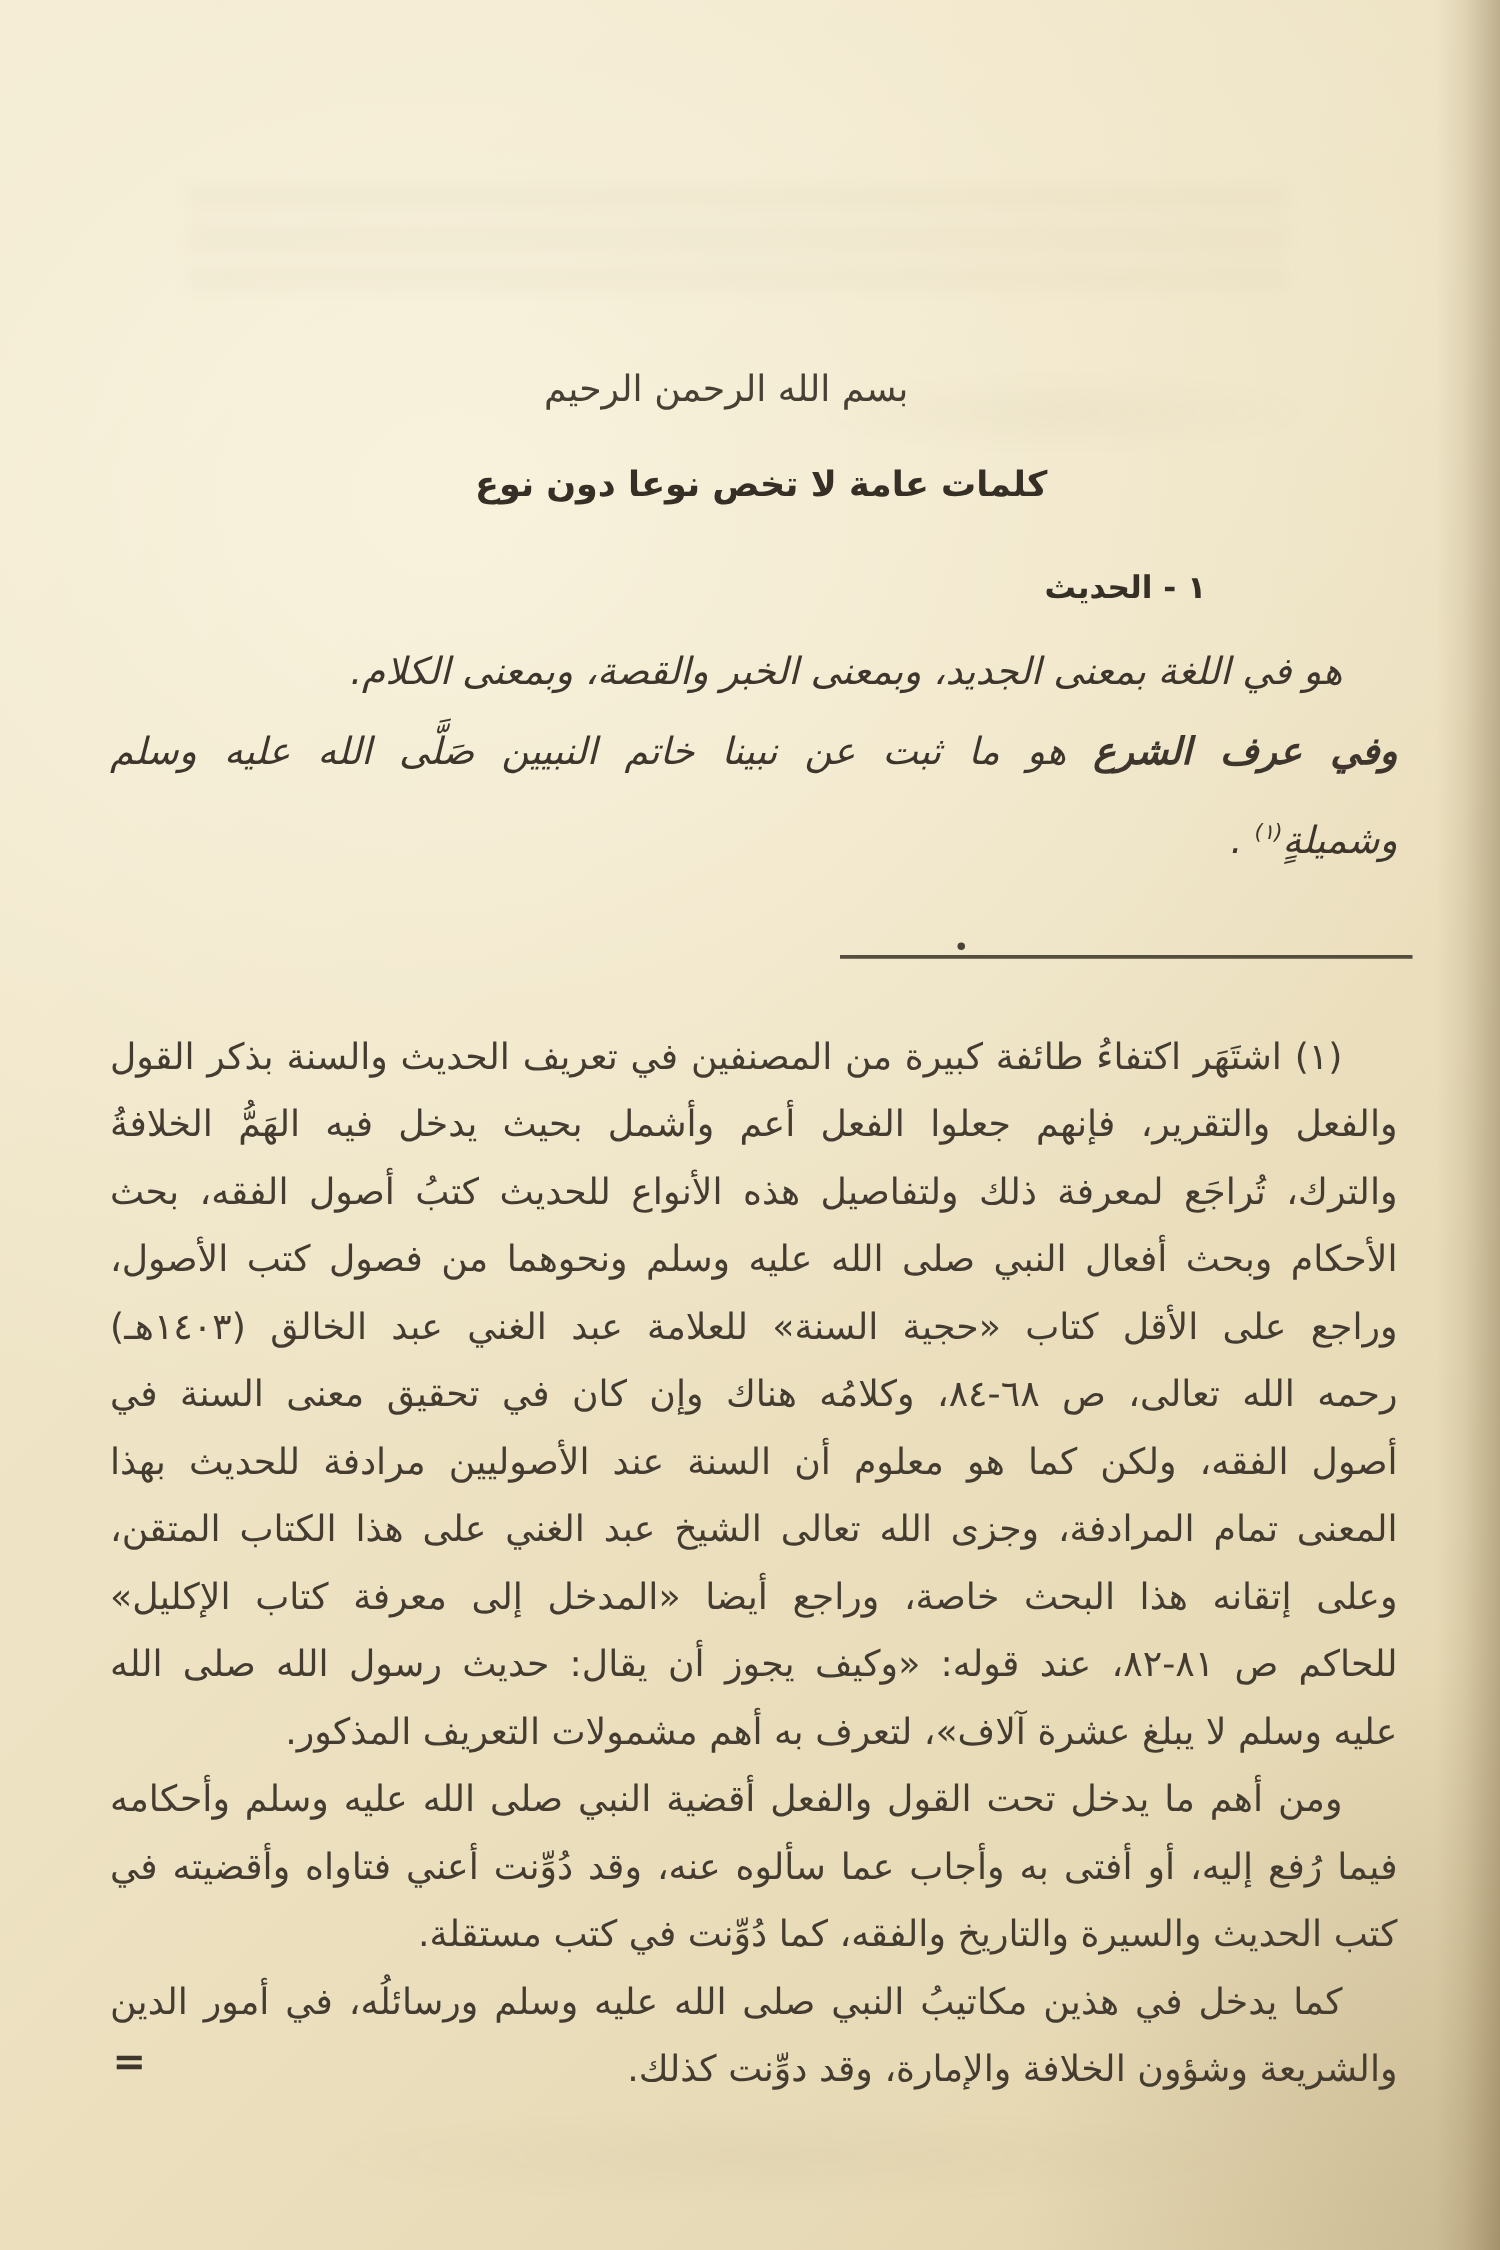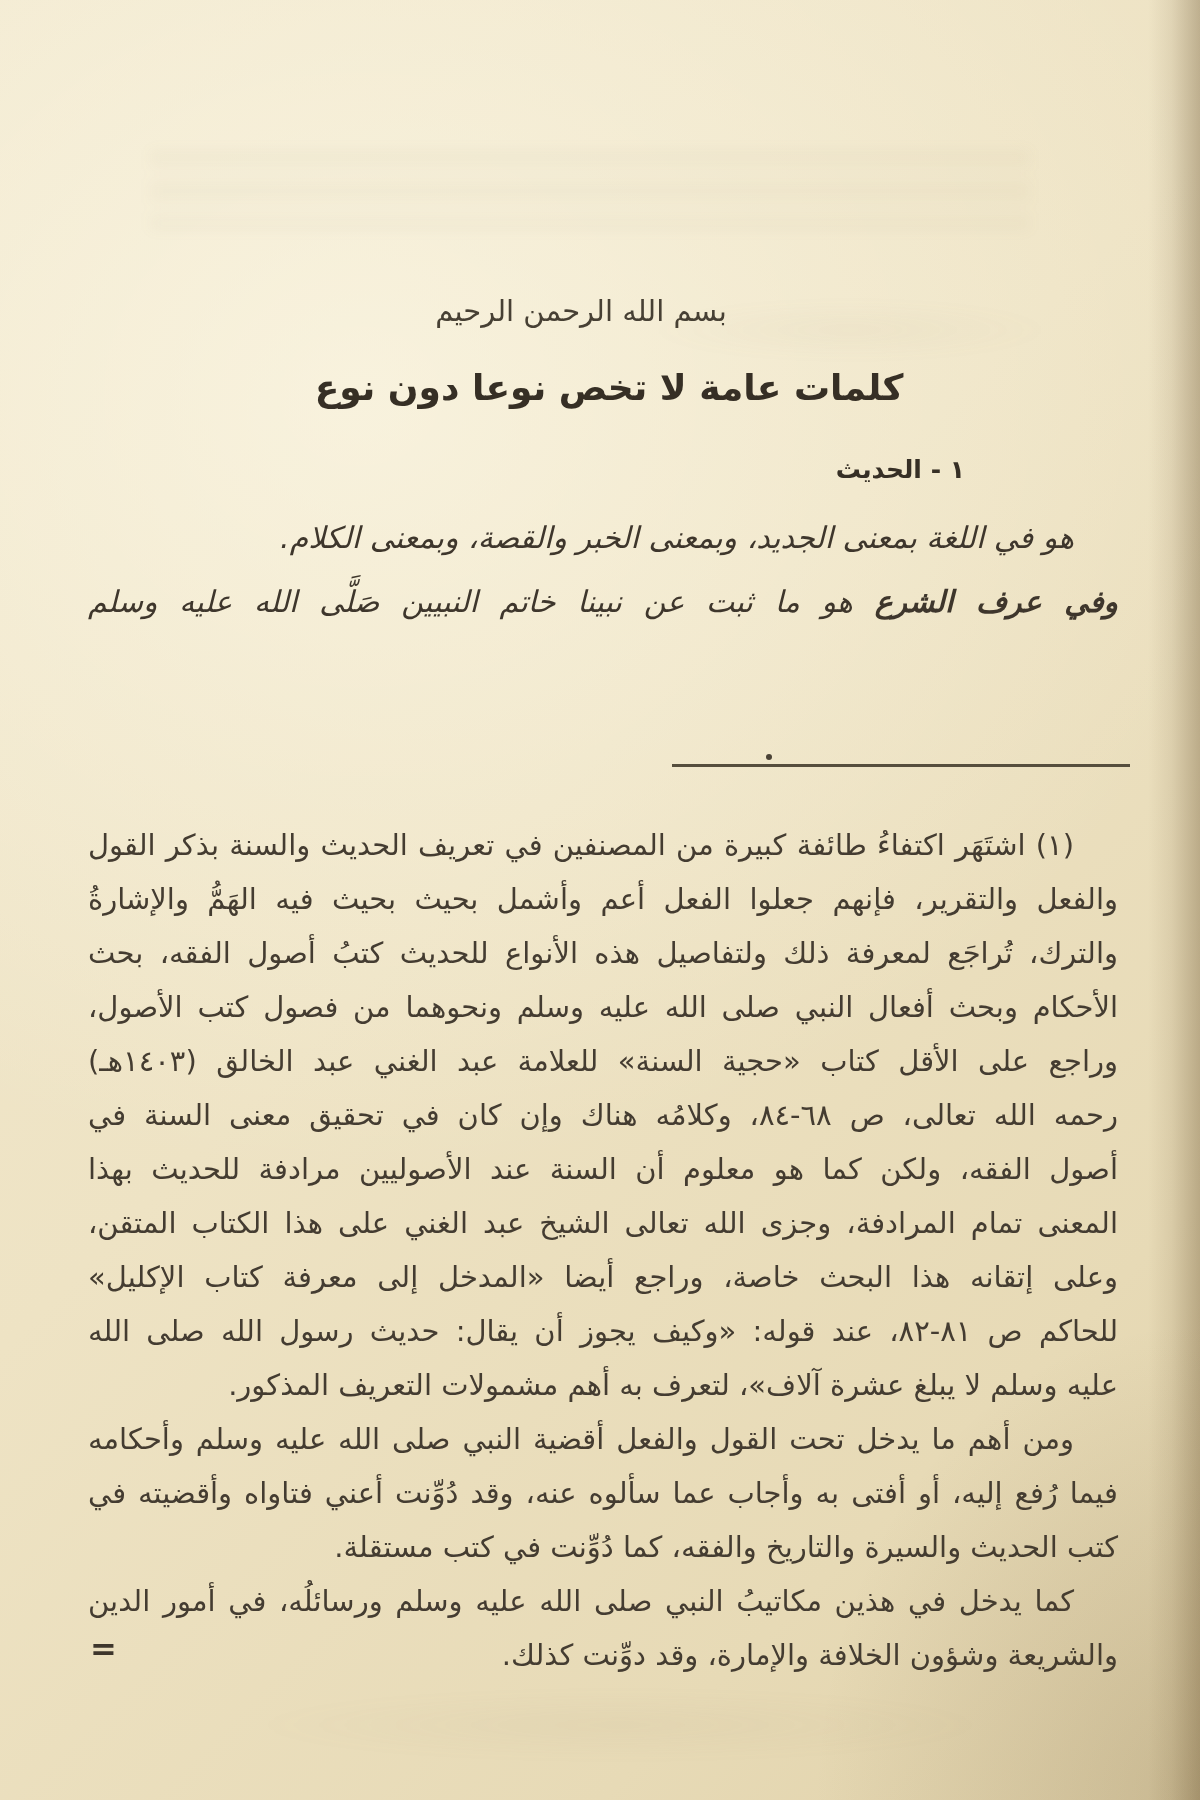--- a/index.html
+++ b/index.html
@@ -33,21 +33,21 @@
 
   .content{position:absolute;top:0;right:70px;left:88px;}
 
   .basmala{
     position:absolute;top:290px;left:0;right:0;
     text-align:center;font-size:29px;line-height:42px;color:#474034;
     transform:translateX(-28px); 
   }
   .page-title{
     position:absolute;top:362px;left:0;right:0;
-    text-align:center;font-size:36px;line-height:52px;font-weight:bold;color:var(--title-ink,#362f25);
+    text-align:center;font-size:28px;line-height:52px;font-weight:bold;color:var(--title-ink,#362f25);
   }
   .section-heading{
     position:absolute;top:448px;right:165px;
     font-size:25px;line-height:44px;font-weight:bold;color:var(--title-ink,#362f25);
   }
   .body-text{
     position:absolute;top:506px;left:0;right:12px;
     font-size:30px;line-height:64px;color:var(--ink,#3e362c);font-style:italic;
   }
   .footnote-text{
@@ -81,24 +81,25 @@
   <div class="smudge s2"></div>
   <div class="smudge s3"></div>
 
   <div class="content">
     <div class="basmala">بسم الله الرحمن الرحيم</div>
     <div class="page-title">كلمات عامة لا تخص نوعا دون نوع</div>
     <div class="section-heading">١ - الحديث</div>
     <div class="body-text" id="body-lines">
         <div class="tline ind"><span>هو في اللغة بمعنى الجديد، وبمعنى الخبر والقصة، وبمعنى الكلام.</span></div>
         <div class="tline just"><span class="bold">وفي عرف الشرع</span><span> هو ما ثبت عن نبينا خاتم النبيين صَلَّى الله عليه وسلم</span></div>
+        <div class="tline"><span>وشميلةٍ</span><span class="fnref">(١)</span><span> .</span></div>
       </div>
     <div class="footnote-text" id="footnote-lines">
         <div class="tline just ind"><span>(١) اشتَهَر اكتفاءُ طائفة كبيرة من المصنفين في تعريف الحديث والسنة بذكر القول</span></div>
-        <div class="tline just"><span>والفعل والتقرير، فإنهم جعلوا الفعل أعم وأشمل بحيث بحيث فيه الهَمُّ والإشارةُ</span></div>
+        <div class="tline just"><span>والفعل والتقرير، فإنهم جعلوا الفعل أعم وأشمل بحيث يدخل فيه الهَمُّ الخلافةُ</span></div>
         <div class="tline just"><span>والترك، تُراجَع لمعرفة ذلك ولتفاصيل هذه الأنواع للحديث كتبُ أصول الفقه، بحث</span></div>
         <div class="tline just"><span>الأحكام وبحث أفعال النبي صلى الله عليه وسلم ونحوهما من فصول كتب الأصول،</span></div>
         <div class="tline just"><span>وراجع على الأقل كتاب «حجية السنة» للعلامة عبد الغني عبد الخالق (١٤٠٣هـ)</span></div>
         <div class="tline just"><span>رحمه الله تعالى، ص ٦٨-٨٤، وكلامُه هناك وإن كان في تحقيق معنى السنة في</span></div>
         <div class="tline just"><span>أصول الفقه، ولكن كما هو معلوم أن السنة عند الأصوليين مرادفة للحديث بهذا</span></div>
         <div class="tline just"><span>المعنى تمام المرادفة، وجزى الله تعالى الشيخ عبد الغني على هذا الكتاب المتقن،</span></div>
         <div class="tline just"><span>وعلى إتقانه هذا البحث خاصة، وراجع أيضا «المدخل إلى معرفة كتاب الإكليل»</span></div>
         <div class="tline just"><span>للحاكم ص ٨١-٨٢، عند قوله: «وكيف يجوز أن يقال: حديث رسول الله صلى الله</span></div>
         <div class="tline"><span>عليه وسلم لا يبلغ عشرة آلاف»، لتعرف به أهم مشمولات التعريف المذكور.</span></div>
         <div class="tline just ind"><span>ومن أهم ما يدخل تحت القول والفعل أقضية النبي صلى الله عليه وسلم وأحكامه</span></div>

